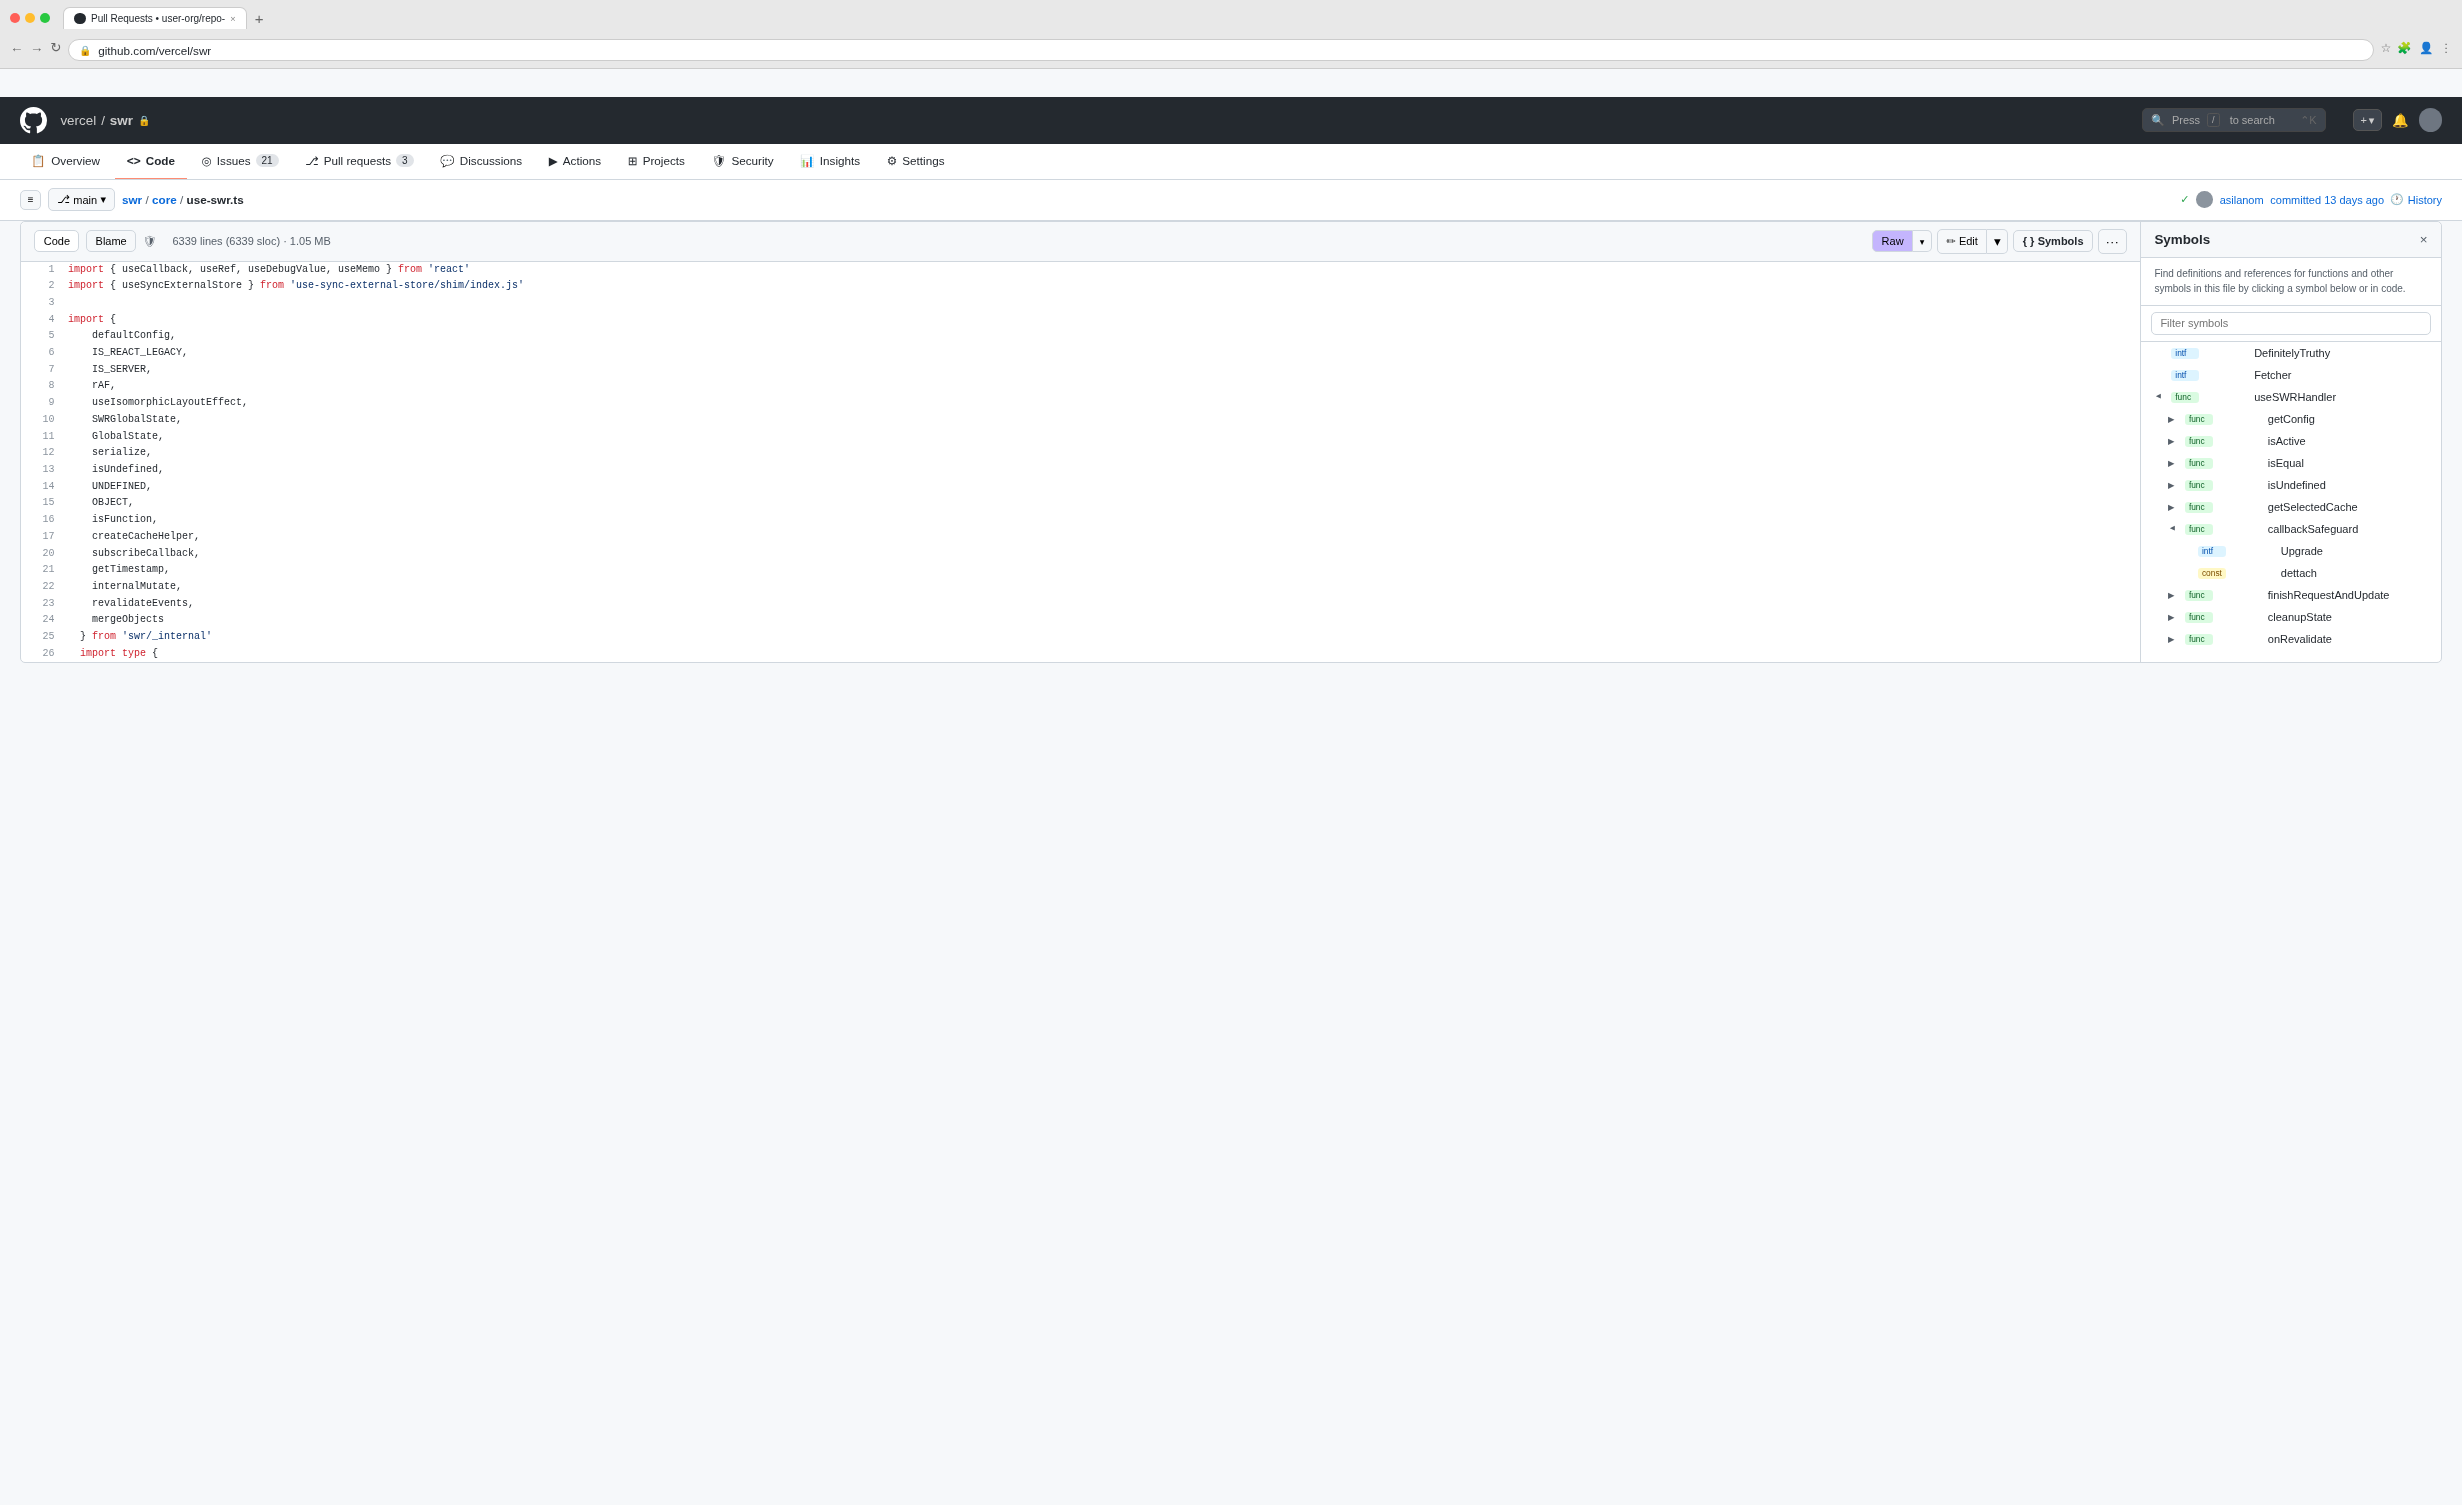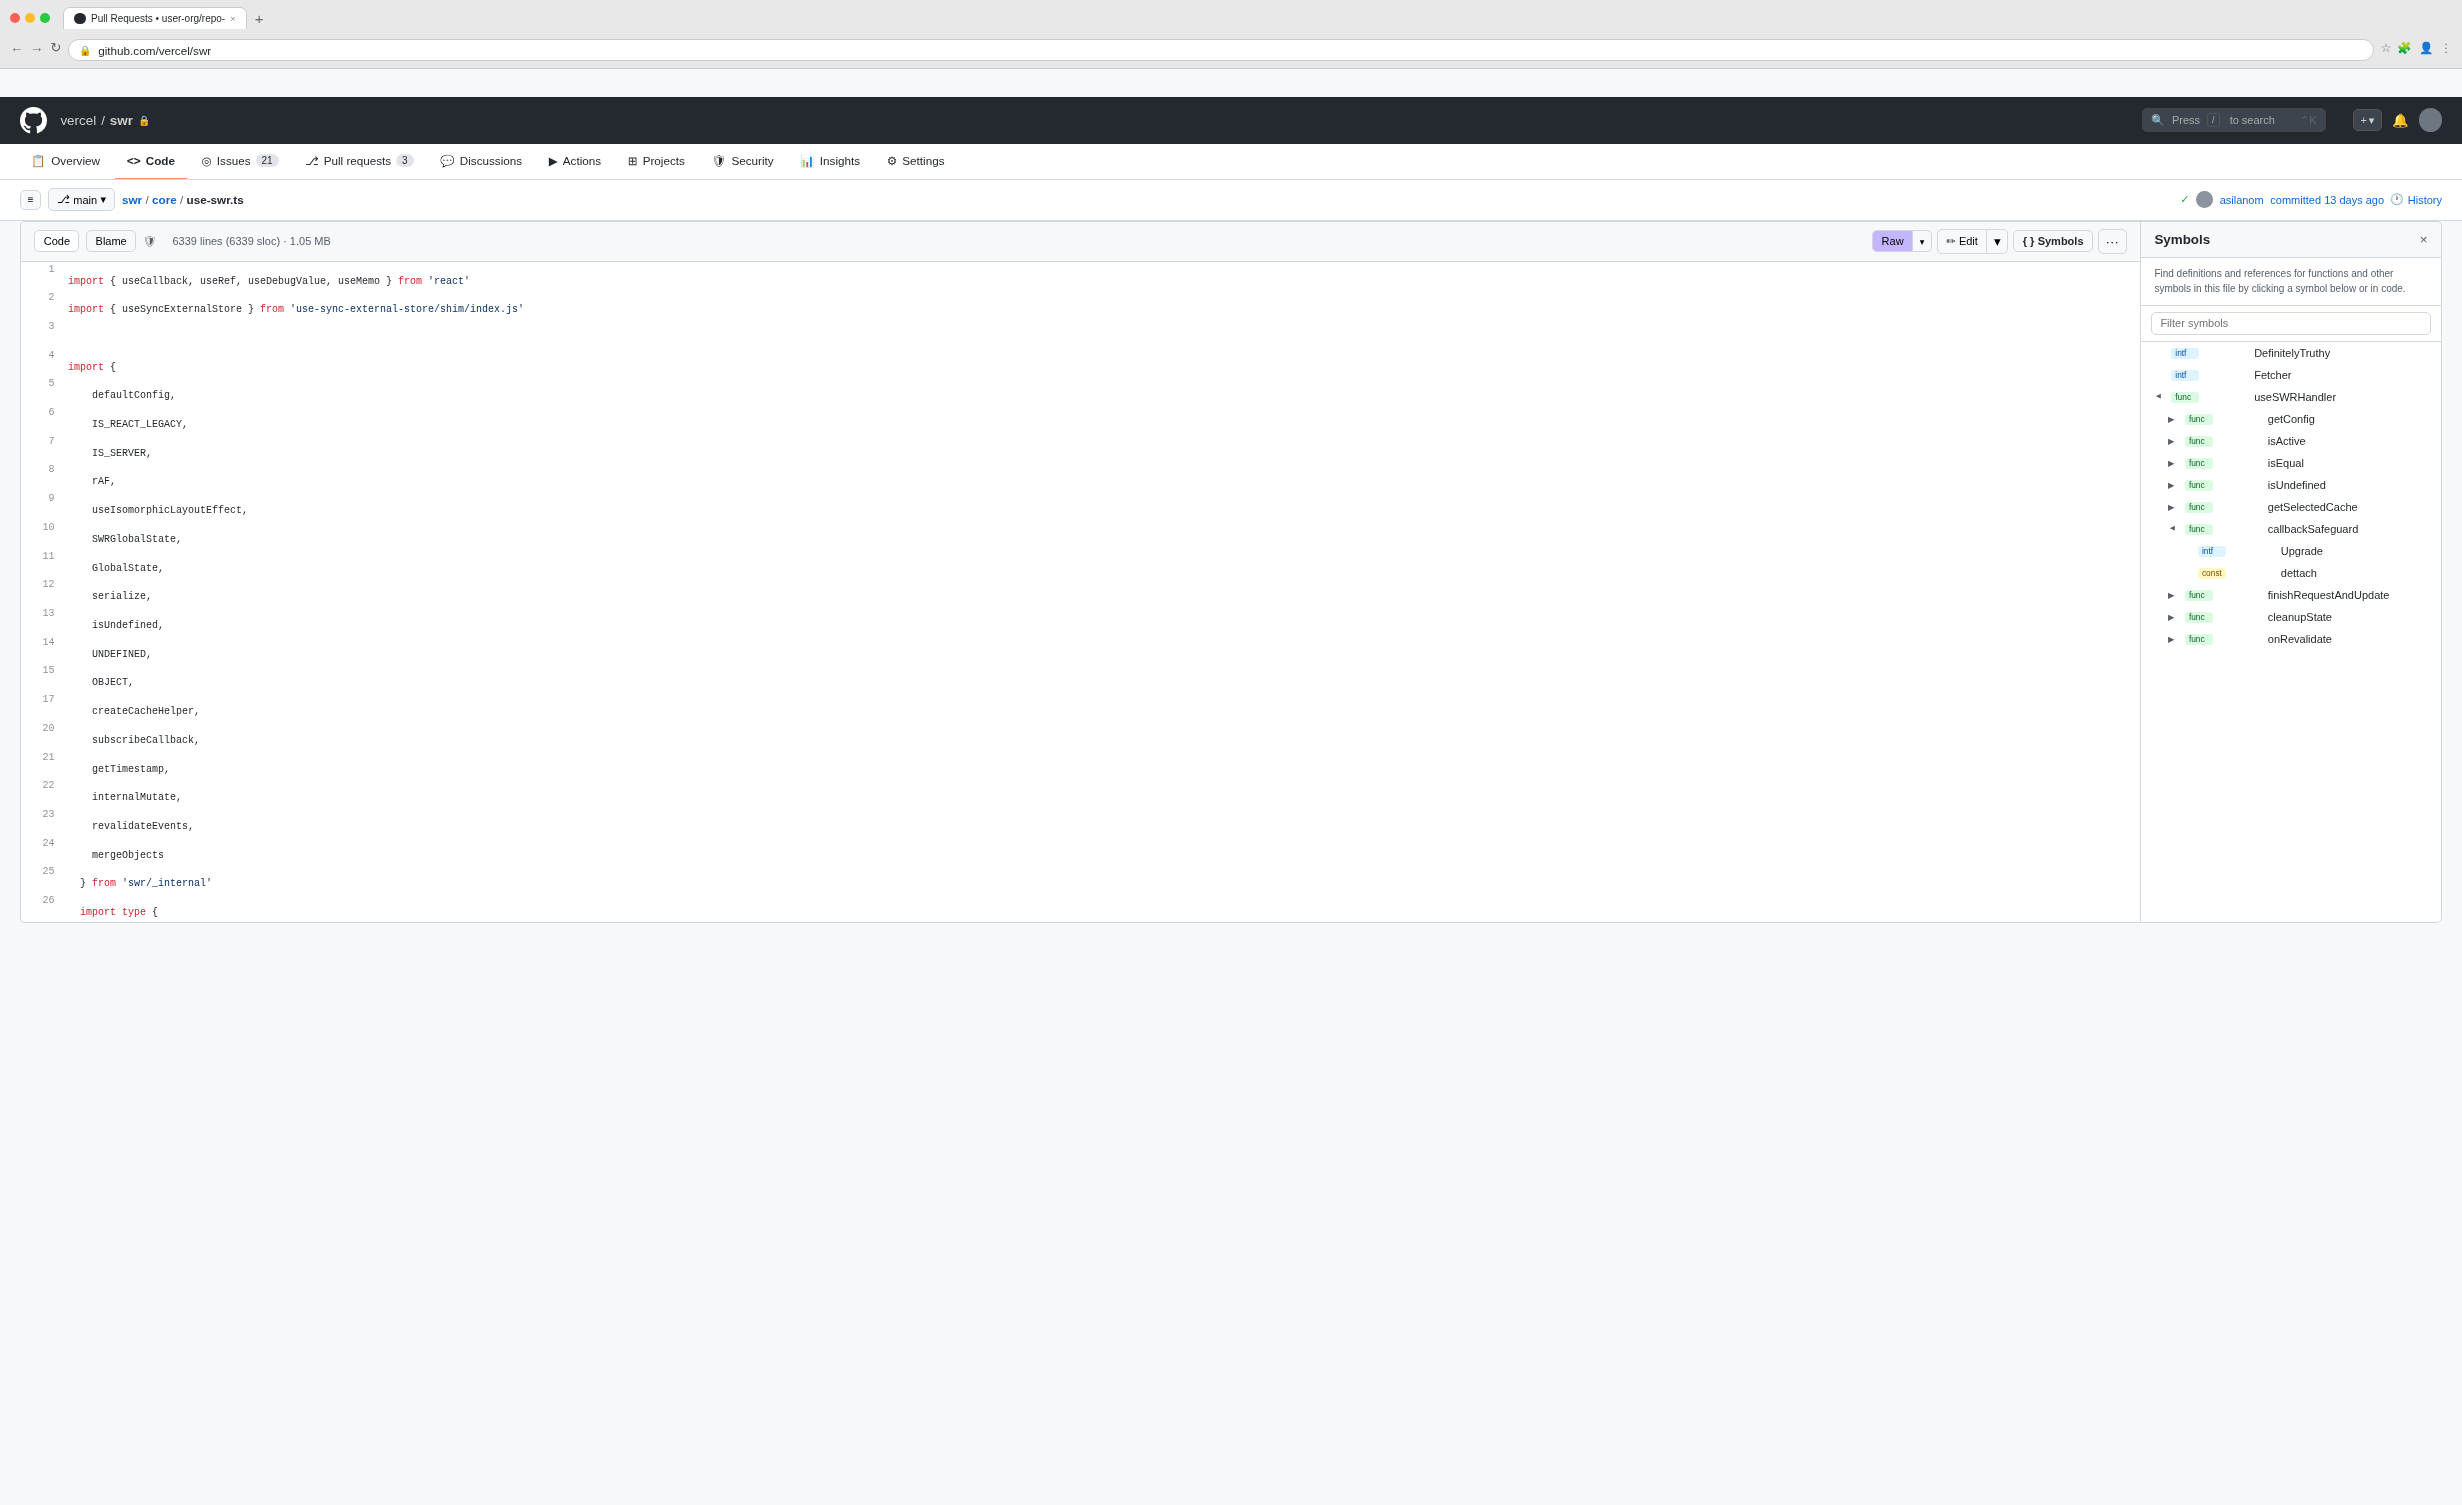--- a/index.html
+++ b/index.html
@@ -70,21 +70,21 @@
     .raw-dropdown { background: #f6f8fa; border: 0.8px solid #d0d7de; border-left: none; border-radius: 0 5px 5px 0; padding: 4.2px 6.7px; cursor: pointer; font-size: 9.2px; }
     .edit-btn { background: #f6f8fa; border: 0.8px solid #d0d7de; border-radius: 5px 0 0 5px; padding: 4.2px 8.4px; font-size: 11px; cursor: pointer; display: flex; align-items: center; gap: 3.3px; }
     .edit-dropdown { background: #f6f8fa; border: 0.8px solid #d0d7de; border-left: none; border-radius: 0 5px 5px 0; padding: 4.2px 6.7px; cursor: pointer; }
     .symbols-btn { background: #f6f8fa; border: 0.8px solid #d0d7de; border-radius: 5px; padding: 4.2px 8.4px; font-size: 11px; cursor: pointer; display: flex; align-items: center; gap: 3.3px; font-weight: 600; color: #24292f; }
     .more-btn { background: #f6f8fa; border: 0.8px solid #d0d7de; border-radius: 5px; padding: 4.2px 6.7px; cursor: pointer; }
 
     
     .code-lines { font-family: 'SFMono-Regular', Consolas, 'Liberation Mono', Menlo, monospace; font-size: 10px; line-height: 16.7px; overflow: auto; }
     .code-line { display: flex; padding: 0; }
     .line-num { min-width: 47px; text-align: right; padding: 0 13.4px 0 6.7px; color: #8b949e; user-select: none; cursor: pointer; }
-    .line-content { flex: 1; padding: 0 13.4px 0 0; white-space: pre; margin-top: 12px; }
+    .line-content { flex: 1; padding: 0 13.4px 0 0; white-space: pre; }
 
     
     .kw { color: #cf222e; }
     .str { color: #0a3069; }
     .id { color: #24292f; }
 
     
     .symbols-panel { width: 301px; border-left: 0.8px solid #d0d7de; flex-shrink: 0; border-radius: 0 5px 5px 0; }
     .symbols-header { padding: 10px 13.4px; border-bottom: 0.8px solid #d0d7de; display: flex; align-items: center; justify-content: space-between; background: #f6f8fa; border-radius: 0 5px 0 0; }
     .symbols-title { font-size: 13.4px; font-weight: 600; }
@@ -332,20 +332,24 @@
             </div>
             <div class="code-line">
               <span class="line-num">14</span>
               <span class="line-content"><span class="id">    UNDEFINED,</span></span>
             </div>
             <div class="code-line">
               <span class="line-num">15</span>
               <span class="line-content"><span class="id">    OBJECT,</span></span>
             </div>
             <div class="code-line">
+              <span class="line-num">16</span>
+              <span class="line-content"><span class="id">    isFunction,</span></span>
+            </div>
+            <div class="code-line">
               <span class="line-num">17</span>
               <span class="line-content"><span class="id">    createCacheHelper,</span></span>
             </div>
             <div class="code-line">
               <span class="line-num">20</span>
               <span class="line-content"><span class="id">    subscribeCallback,</span></span>
             </div>
             <div class="code-line">
               <span class="line-num">21</span>
               <span class="line-content"><span class="id">    getTimestamp,</span></span>

